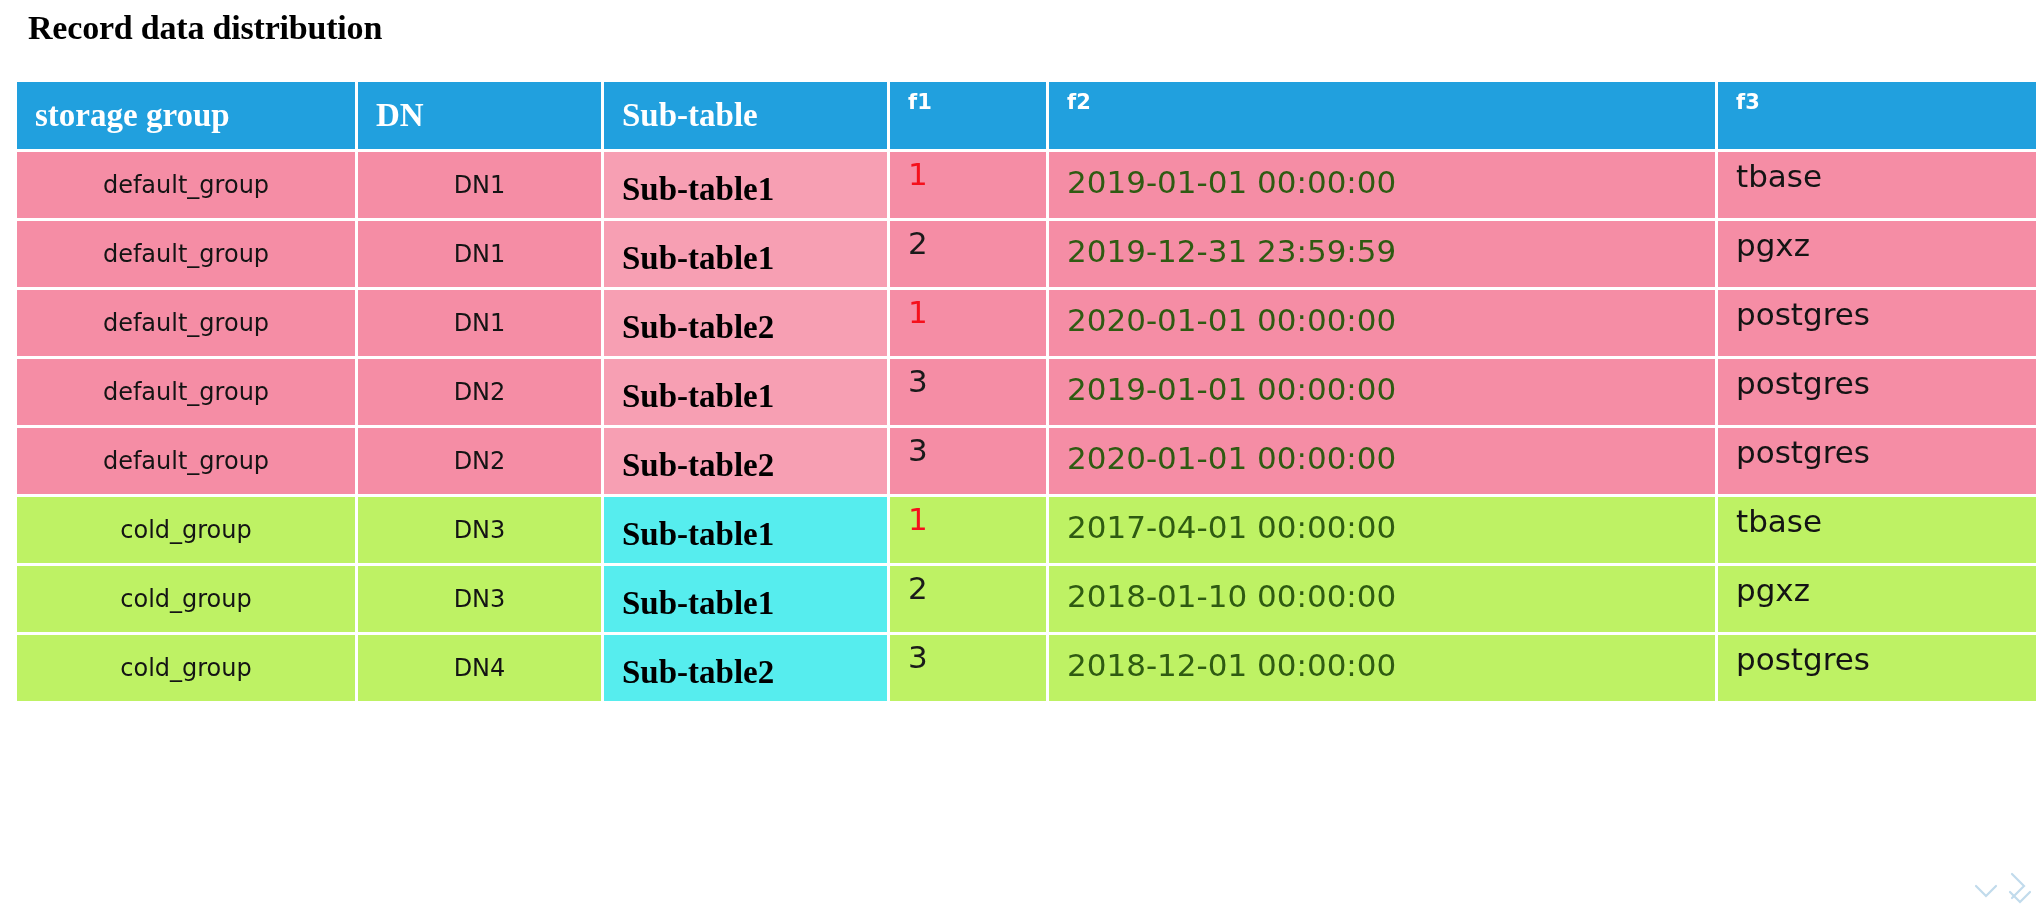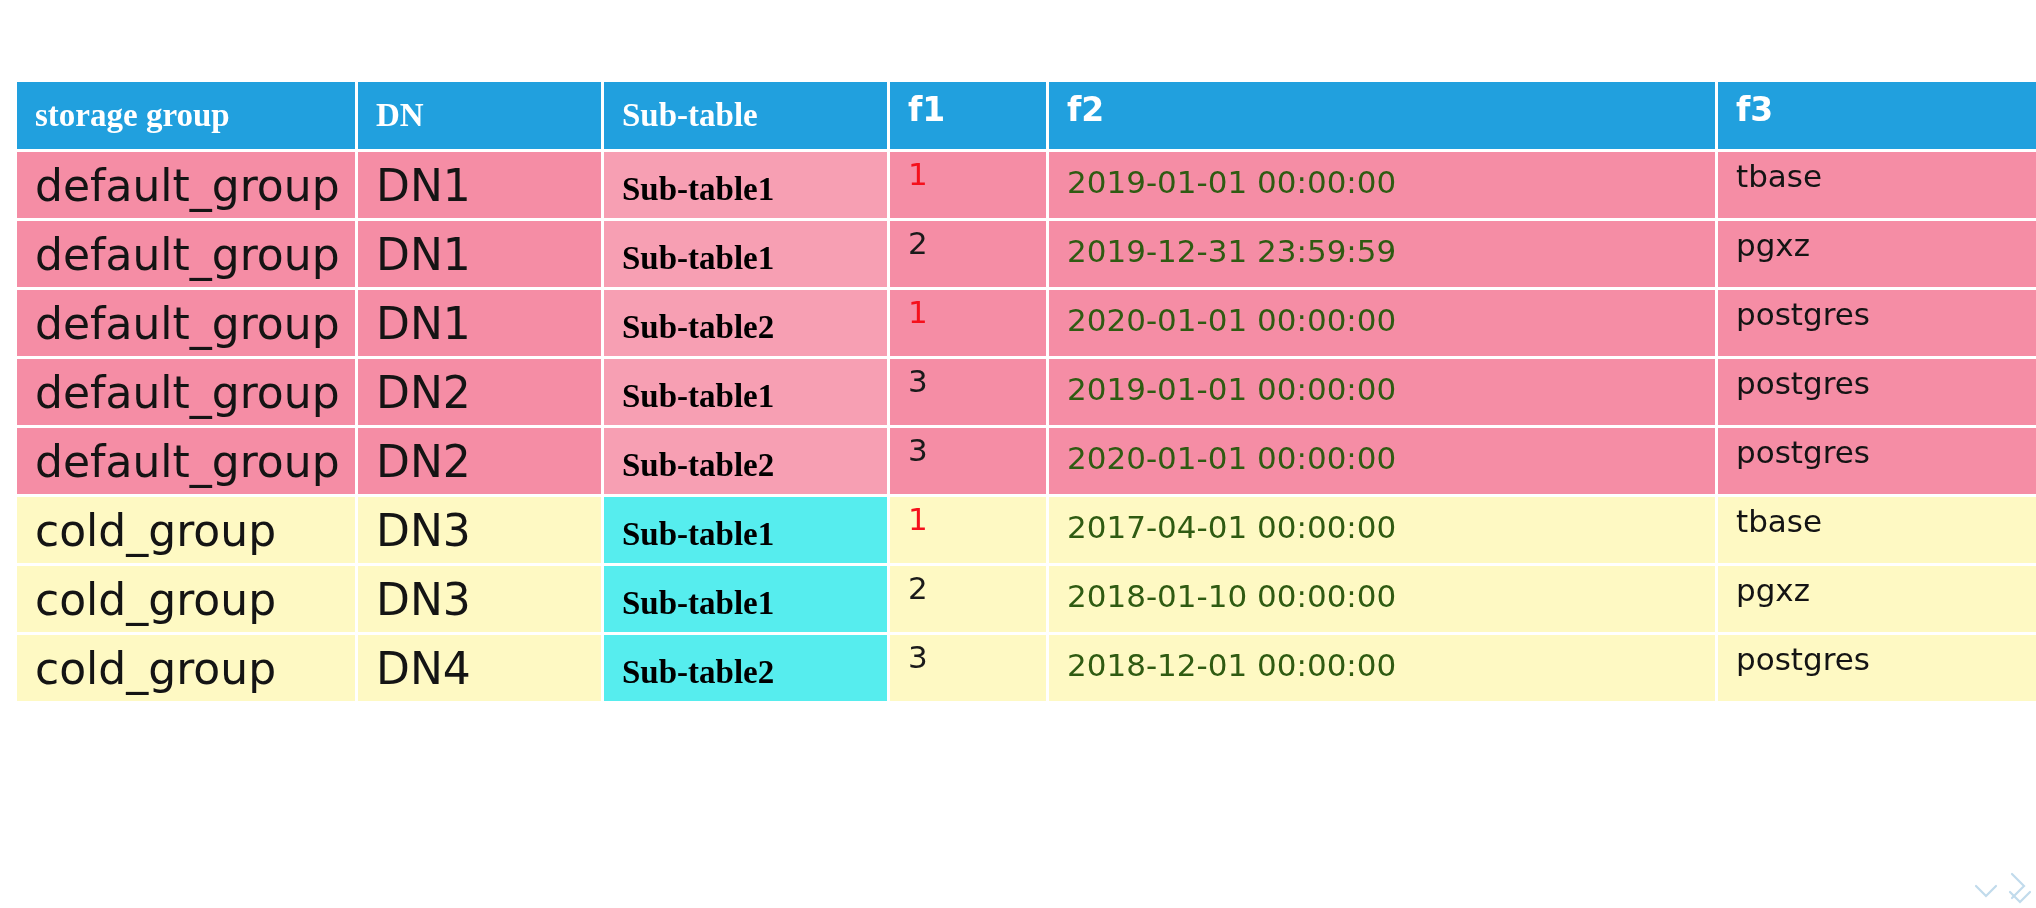--- a/index.html
+++ b/index.html
@@ -66,45 +66,46 @@
     white-space: nowrap;
     overflow: hidden;
   }
   th.serif-head {
     font-family: "Liberation Serif", "DejaVu Serif", serif;
     font-size: 33px;
     vertical-align: middle;
   }
   th.sans-head {
     font-family: "DejaVu Sans", sans-serif;
-    font-size: 33px;
+    font-size: 21px;
     vertical-align: top;
     padding-top: 8px;
   }
 
   
   tbody td {
     height: 66px;
     padding: 0 18px;
     white-space: nowrap;
     overflow: hidden;
     vertical-align: middle;
   }
 
   
   tr.row-hot td            { background: #F58DA5; }
   tr.row-hot td.cell-st    { background: #F79FB3; }
   
-  tr.row-cold td           { background: #fef9c3; }
+  tr.row-cold td           { background: #bef264; }
   tr.row-cold td.cell-st   { background: #56EDEE; }
 
   td.cell-sg, td.cell-dn {
     font-family: "DejaVu Sans", sans-serif;
-    font-size: 44px;
+    font-size: 24px;
     color: #141414;
+    text-align: center;
   }
   td.cell-st {
     font-family: "Liberation Serif", "DejaVu Serif", serif;
     font-weight: bold;
     font-size: 33px;
     color: #000000;
     vertical-align: bottom;
     padding-bottom: 10px;
   }
   td.cell-f1 {
@@ -140,20 +141,21 @@
     opacity: 0.55;
     pointer-events: none;
   }
   .corner-mark svg { display: block; }
 </style>
 </head>
 <body>
 
 <div id="page">
 
+  <div class="page-title">Record data distribution</div>
 
   <div class="table-wrap">
     <table class="grid-table">
       <colgroup>
         <col class="c-sg">
           <col class="c-dn">
           <col class="c-st">
         <col class="c-f1">
           <col class="c-f2">
           <col class="c-f3">

